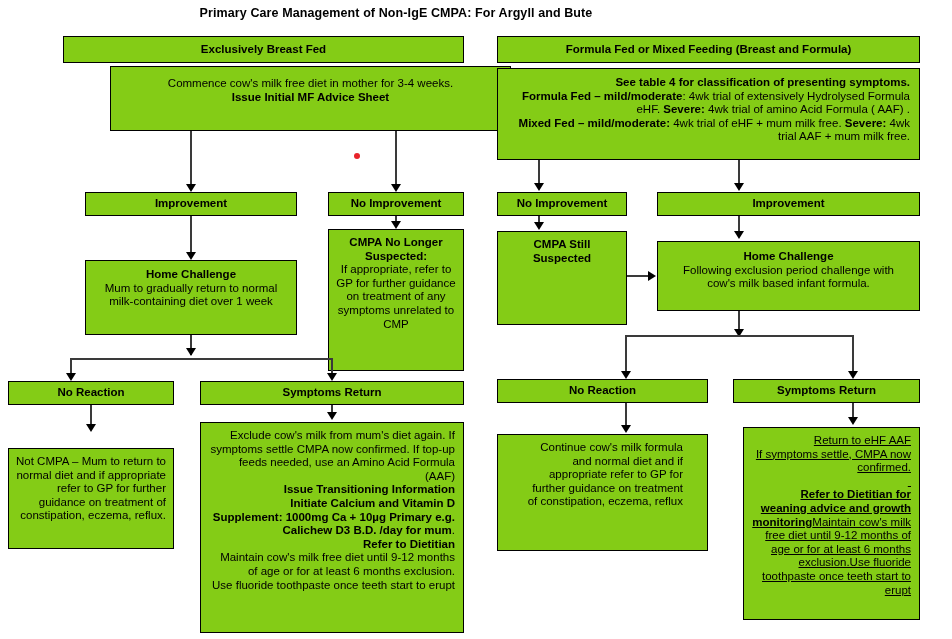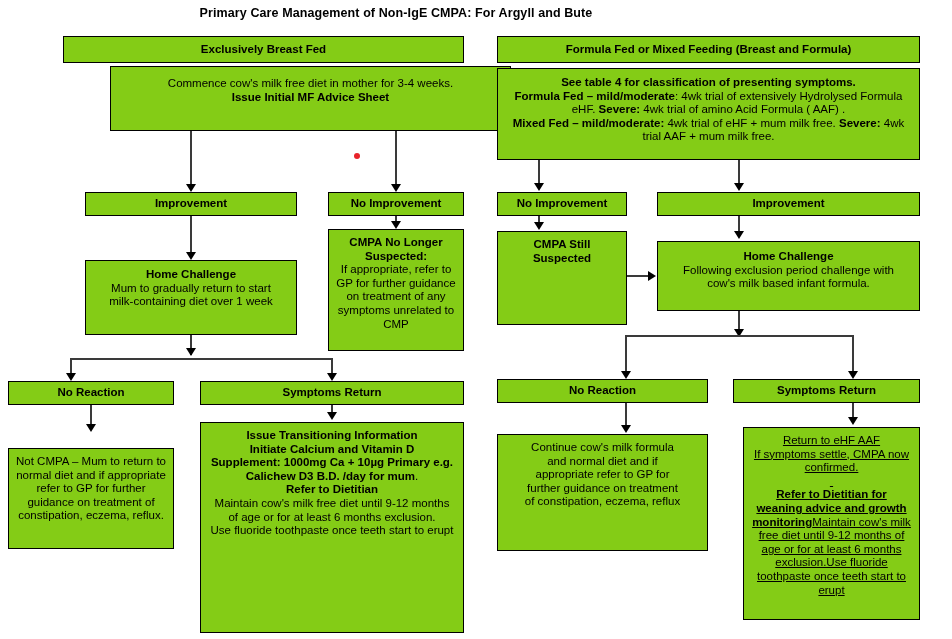--- a/index.html
+++ b/index.html
@@ -44,21 +44,21 @@
     text-align: center;
     display: flex;
     align-items: center;
     justify-content: center;
     padding: 0 4px;
   }
   .box.ctr {
     text-align: center;
   }
   .box.lft {
-    text-align: center;
+    text-align: right;
   }
   .bold { font-weight: bold; }
   .box p {
     margin: 0;
   }
 
   
   .vline {
     position: absolute;
     width: 1.6px;
@@ -120,25 +120,25 @@
   <div class="box hdr" style="left:328px; top:192px; width:136px; height:24px;">No Improvement</div>
 
   <div class="vline" style="left:190px; top:216px; height:37px;"></div>
   <div class="arrow-down" style="left:186px; top:252px;"></div>
 
   <div class="vline" style="left:395px; top:216px; height:7px;"></div>
   <div class="arrow-down" style="left:391px; top:221px;"></div>
 
   <div class="box ctr" style="left:85px; top:260px; width:212px; height:75px; padding-top:7px;">
     <p class="bold">Home Challenge</p>
-    <p>Mum to gradually return to start</p>
+    <p>Mum to gradually return to normal</p>
     <p>milk-containing diet over 1 week</p>
   </div>
 
-  <div class="box ctr" style="left:328px; top:229px; width:136px; height:122px; padding-top:6px;">
+  <div class="box ctr" style="left:328px; top:229px; width:136px; height:142px; padding-top:6px;">
     <p class="bold">CMPA No Longer Suspected:</p>
     <p>If appropriate, refer to GP for further guidance on treatment of any symptoms unrelated to CMP</p>
   </div>
 
   <div class="vline" style="left:190px; top:335px; height:20px;"></div>
   <div class="arrow-down" style="left:186px; top:348px;"></div>
   <div class="hline" style="left:70px; top:358px; width:262px;"></div>
   <div class="vline" style="left:70px; top:358px; height:17px;"></div>
   <div class="arrow-down" style="left:66px; top:373px;"></div>
   <div class="vline" style="left:331px; top:358px; height:17px;"></div>
@@ -152,20 +152,21 @@
   <div class="arrow-down" style="left:86px; top:424px;"></div>
 
   <div class="vline" style="left:331px; top:405px; height:12px;"></div>
   <div class="arrow-down" style="left:327px; top:412px;"></div>
 
   <div class="box lft" style="left:8px; top:432px; width:166px; height:101px; padding:6px 7px;margin-top:16px;">
     <p>Not CMPA – Mum to return to normal diet and if appropriate refer to GP for further guidance on treatment of constipation, eczema, reflux.</p>
   </div>
 
   <div class="box lft" style="left:200px; top:422px; width:264px; height:211px; padding:6px 8px;">
+    <p>Exclude cow's milk from mum's diet again. If symptoms settle CMPA now confirmed.  If top-up feeds needed, use an Amino Acid Formula (AAF)</p>
     <p class="bold">Issue Transitioning Information</p>
     <p class="bold">Initiate Calcium and Vitamin D</p>
     <p><span class="bold">Supplement: 1000mg Ca + 10µg Primary e.g. Calichew D3 B.D. /day for mum</span><span>.</span></p>
     <p class="bold">Refer to Dietitian</p>
     <p>Maintain cow's milk free diet until 9-12 months of age or for at least 6 months exclusion.</p>
     <p>Use fluoride toothpaste once teeth start to erupt</p>
   </div>
 
   <div class="box hdr" style="left:497px; top:36px; width:423px; height:27px;">Formula Fed or Mixed Feeding (Breast and Formula)</div>
 

